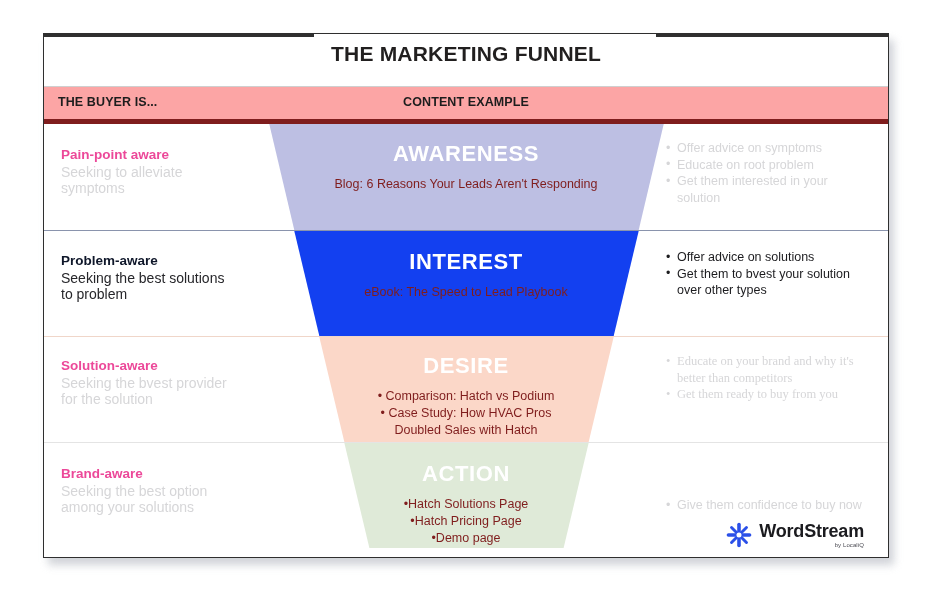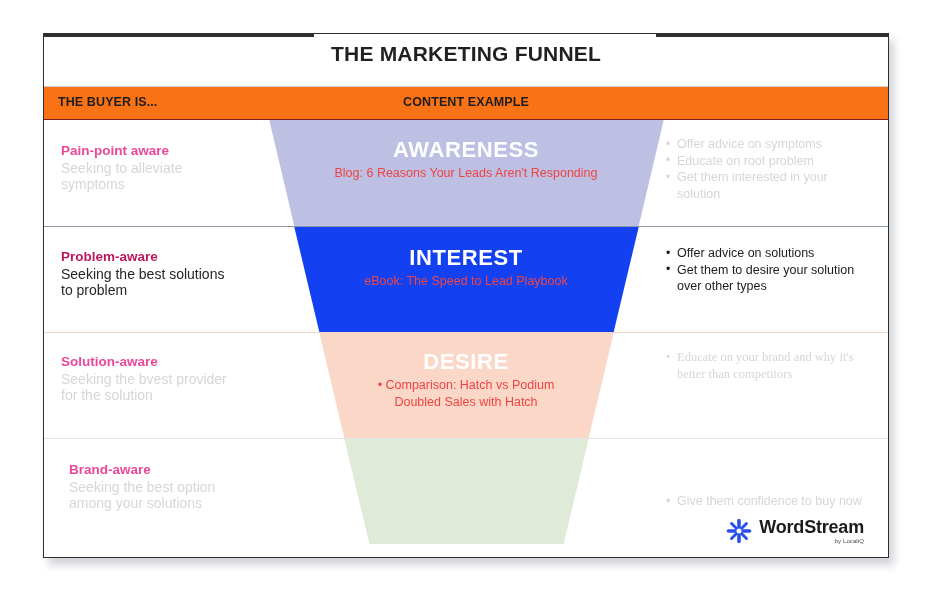--- a/index.html
+++ b/index.html
@@ -70,23 +70,23 @@
     height: 2.5px;
     background: #2f2f2f;
   }
   .title-rule.left  { left: -2px;  width: 272px; }
   .title-rule.right { right: -2px; width: 234px; }
 
   
   #col-header {
     position: relative;
     height: 32px;
-    background: #f97316;
+    background: #fca5a5;
     border-top: 1px solid #cfcfcf;
-    border-bottom: 1px solid #7f1d1d;
+    border-bottom: 5px solid #7f1d1d;
   }
   .col-h {
     position: absolute;
     top: 8px;
     font-size: 12.5px;
     font-weight: bold;
     letter-spacing: .1px;
     color: #1d1d1d;
     white-space: nowrap;
   }
@@ -152,24 +152,24 @@
     left: 0; right: 0;
     text-align: center;
   }
   .stage .s-title {
     font-size: 22px;
     font-weight: bold;
     letter-spacing: .6px;
     color: #ffffff;
   }
   .stage .s-lines {
-    margin-top: 2px;
+    margin-top: 9px;
     font-size: 12.5px;
     line-height: 17px;
-    color: #ef4444;
+    color: #7f1d1d;
     font-weight: normal;
   }
   .stage .s-lines div { white-space: nowrap; }
 
   
   .goals {
     position: absolute;
     right: 22px;
     width: 200px;
   }
@@ -191,21 +191,21 @@
     top: -0.5px;
   }
 
   
   .muted .b-title,
   .muted .b-sub,
   .muted .goals li { color: #d6d6d8; }
   .muted .b-title { color: #ec4899; }
 
   
-  .active .b-title { color: #be185d; }
+  .active .b-title { color: #0f172a; }
   .active .b-sub   { color: #26262a; }
   .active .goals li { color: #1c1c1f; }
 
   
   #logo {
     position: absolute;
     right: 16px;
     bottom: 10px;
     z-index: 6;
     display: flex;
@@ -306,54 +306,64 @@
           <div class="stage" style="top:18px;">
             <div class="s-title">INTEREST</div>
             <div class="s-lines">
               <div>eBook: The Speed to Lead Playbook</div>
             </div>
           </div>
 
           <div class="goals" style="top:18px;">
             <ul>
               <li>Offer advice on solutions</li>
-              <li>Get them to desire your solution over other types</li>
+              <li>Get them to bvest your solution over other types</li>
             </ul>
           </div>
         </div>
 
         <div class="row muted" style="top:213px; height:105px;">
           <div class="buyer" style="top:20px;">
             <div class="b-title">Solution-aware</div>
             <div class="b-sub">Seeking the bvest provider</div>
             <div class="b-sub">for the solution</div>
           </div>
 
           <div class="stage" style="top:16px;">
             <div class="s-title">DESIRE</div>
             <div class="s-lines">
               <div>• Comparison: Hatch vs Podium</div>
+              <div>• Case Study: How HVAC Pros</div>
               <div>Doubled Sales with Hatch</div>
             </div>
           </div>
 
           <div class="goals" style="top:16px;font-family:Liberation Serif, serif;">
             <ul>
               <li>Educate on your brand and why it's better than competitors</li>
+              <li>Get them ready to buy from you</li>
             </ul>
           </div>
         </div>
 
         <div class="row muted" style="top:319px; height:119px;">
-          <div class="buyer" style="top:22px;margin-left:8px;">
+          <div class="buyer" style="top:22px;">
             <div class="b-title">Brand-aware</div>
             <div class="b-sub">Seeking the best option</div>
             <div class="b-sub">among your solutions</div>
           </div>
 
+          <div class="stage" style="top:18px;">
+            <div class="s-title">ACTION</div>
+            <div class="s-lines">
+              <div>•Hatch Solutions Page</div>
+              <div>•Hatch Pricing Page</div>
+              <div>•Demo page</div>
+            </div>
+          </div>
 
           <div class="goals" style="top:18px;margin-top:36px;">
             <ul>
               <li>Give them confidence to buy now</li>
             </ul>
           </div>
         </div>
 
       </div>
 

